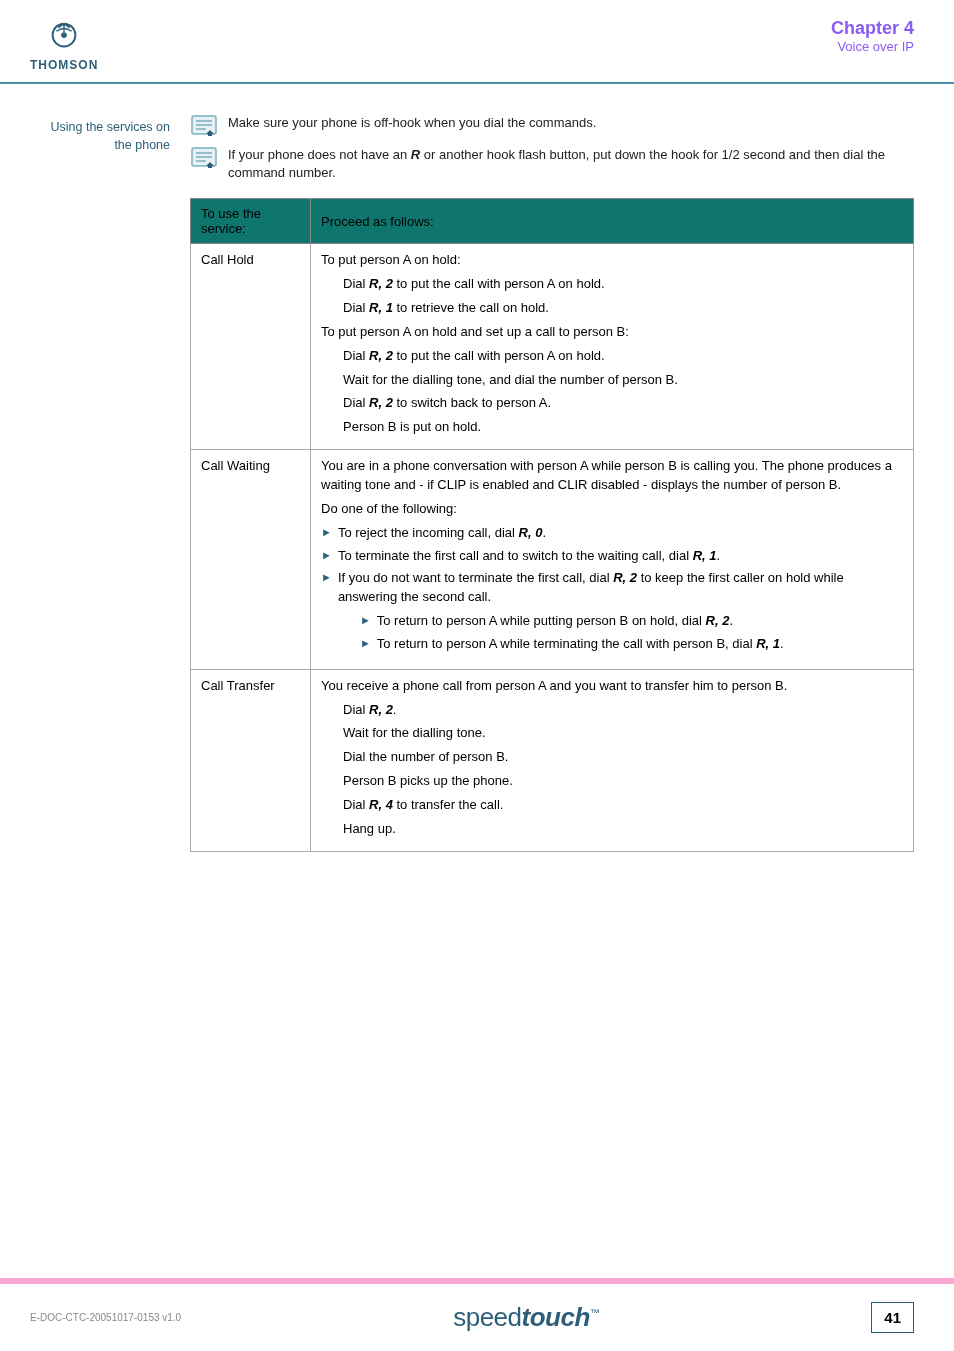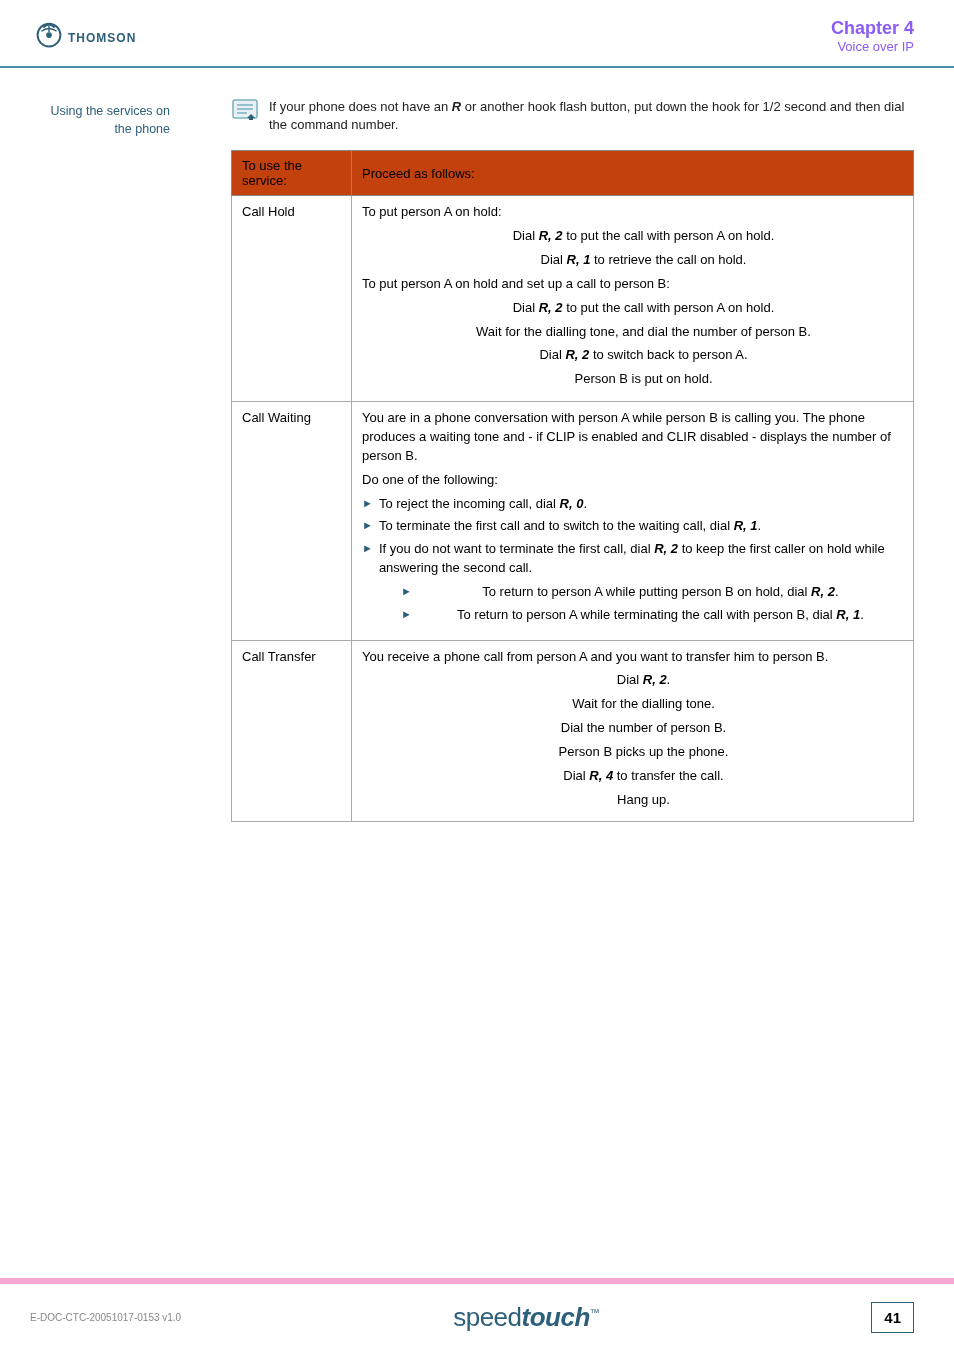--- a/index.html
+++ b/index.html
@@ -16,21 +16,21 @@
     
     .header {
       display: flex;
       justify-content: space-between;
       align-items: flex-start;
       padding: 18px 40px 10px 30px;
       border-bottom: 2px solid #4a90a4;
     }
     .logo-area {
       display: flex;
-      flex-direction: row;
+      flex-direction: column;
       align-items: center;
     }
     .logo-icon {
       width: 38px;
       height: 38px;
     }
     .logo-text {
       font-size: 12px;
       font-weight: bold;
       color: #2c5f7a;
@@ -46,21 +46,20 @@
       font-weight: bold;
     }
     .chapter-info .chapter-subtitle {
       font-size: 13px;
     }
 
     
     .main-content {
       display: flex;
       padding: 30px 40px 20px 30px;
-      gap: 41px;
     }
 
     
     .sidebar {
       width: 160px;
       min-width: 160px;
       padding-right: 20px;
       text-align: right;
       color: #2c5f7a;
       font-size: 12.5px;
@@ -107,21 +106,21 @@
     }
 
     
     .service-table {
       width: 100%;
       border-collapse: collapse;
       border: 1.5px solid #666;
       font-size: 13px;
     }
     .service-table th {
-      background: #c2410c;
+      background: #0f766e;
       padding: 7px 10px;
       text-align: left;
       font-weight: normal;
       border: 1px solid #888;
       color: #000;
       font-size: 13px;
     }
     .service-table td {
       padding: 7px 10px;
       vertical-align: top;
@@ -136,21 +135,20 @@
     }
     .service-table td.service-desc {
       font-size: 13px;
       color: #000;
     }
 
     .bold-italic { font-weight: bold; font-style: italic; }
 
     .indent-1 {
       padding-left: 22px;
-      text-align: center;
     }
 
     .bullet-row {
       display: flex;
       align-items: flex-start;
       margin-bottom: 4px;
     }
     .bullet-arrow {
       color: #2c5f7a;
       font-size: 11px;
@@ -231,20 +229,32 @@
 <div class="main-content">
 
   <div class="sidebar">
     <span>Using the services on the phone</span>
   </div>
 
   <div class="content-area">
 
 
     <div class="notes-area">
+      <div class="note-row">
+        <div class="note-icon">
+          <svg viewBox="0 0 28 24" xmlns="http://www.w3.org/2000/svg">
+            <rect x="2" y="2" width="24" height="18" rx="2" fill="#e8f0f4" stroke="#7ab0c0" stroke-width="1.5"></rect>
+            <line x1="6" y1="7" x2="22" y2="7" stroke="#7ab0c0" stroke-width="1.5"></line>
+            <line x1="6" y1="11" x2="22" y2="11" stroke="#7ab0c0" stroke-width="1.5"></line>
+            <line x1="6" y1="15" x2="16" y2="15" stroke="#7ab0c0" stroke-width="1.5"></line>
+            <polygon points="20,16 24,20 22,20 22,22 18,22 18,20 16,20" fill="#2c5f7a"></polygon>
+          </svg>
+        </div>
+        <span class="note-text">Make sure your phone is off-hook when you dial the commands.</span>
+      </div>
       <div class="note-row">
         <div class="note-icon">
           <svg viewBox="0 0 28 24" xmlns="http://www.w3.org/2000/svg">
             <rect x="2" y="2" width="24" height="18" rx="2" fill="#e8f0f4" stroke="#7ab0c0" stroke-width="1.5"></rect>
             <line x1="6" y1="7" x2="22" y2="7" stroke="#7ab0c0" stroke-width="1.5"></line>
             <line x1="6" y1="11" x2="22" y2="11" stroke="#7ab0c0" stroke-width="1.5"></line>
             <line x1="6" y1="15" x2="16" y2="15" stroke="#7ab0c0" stroke-width="1.5"></line>
             <polygon points="20,16 24,20 22,20 22,22 18,22 18,20 16,20" fill="#2c5f7a"></polygon>
           </svg>
         </div>

